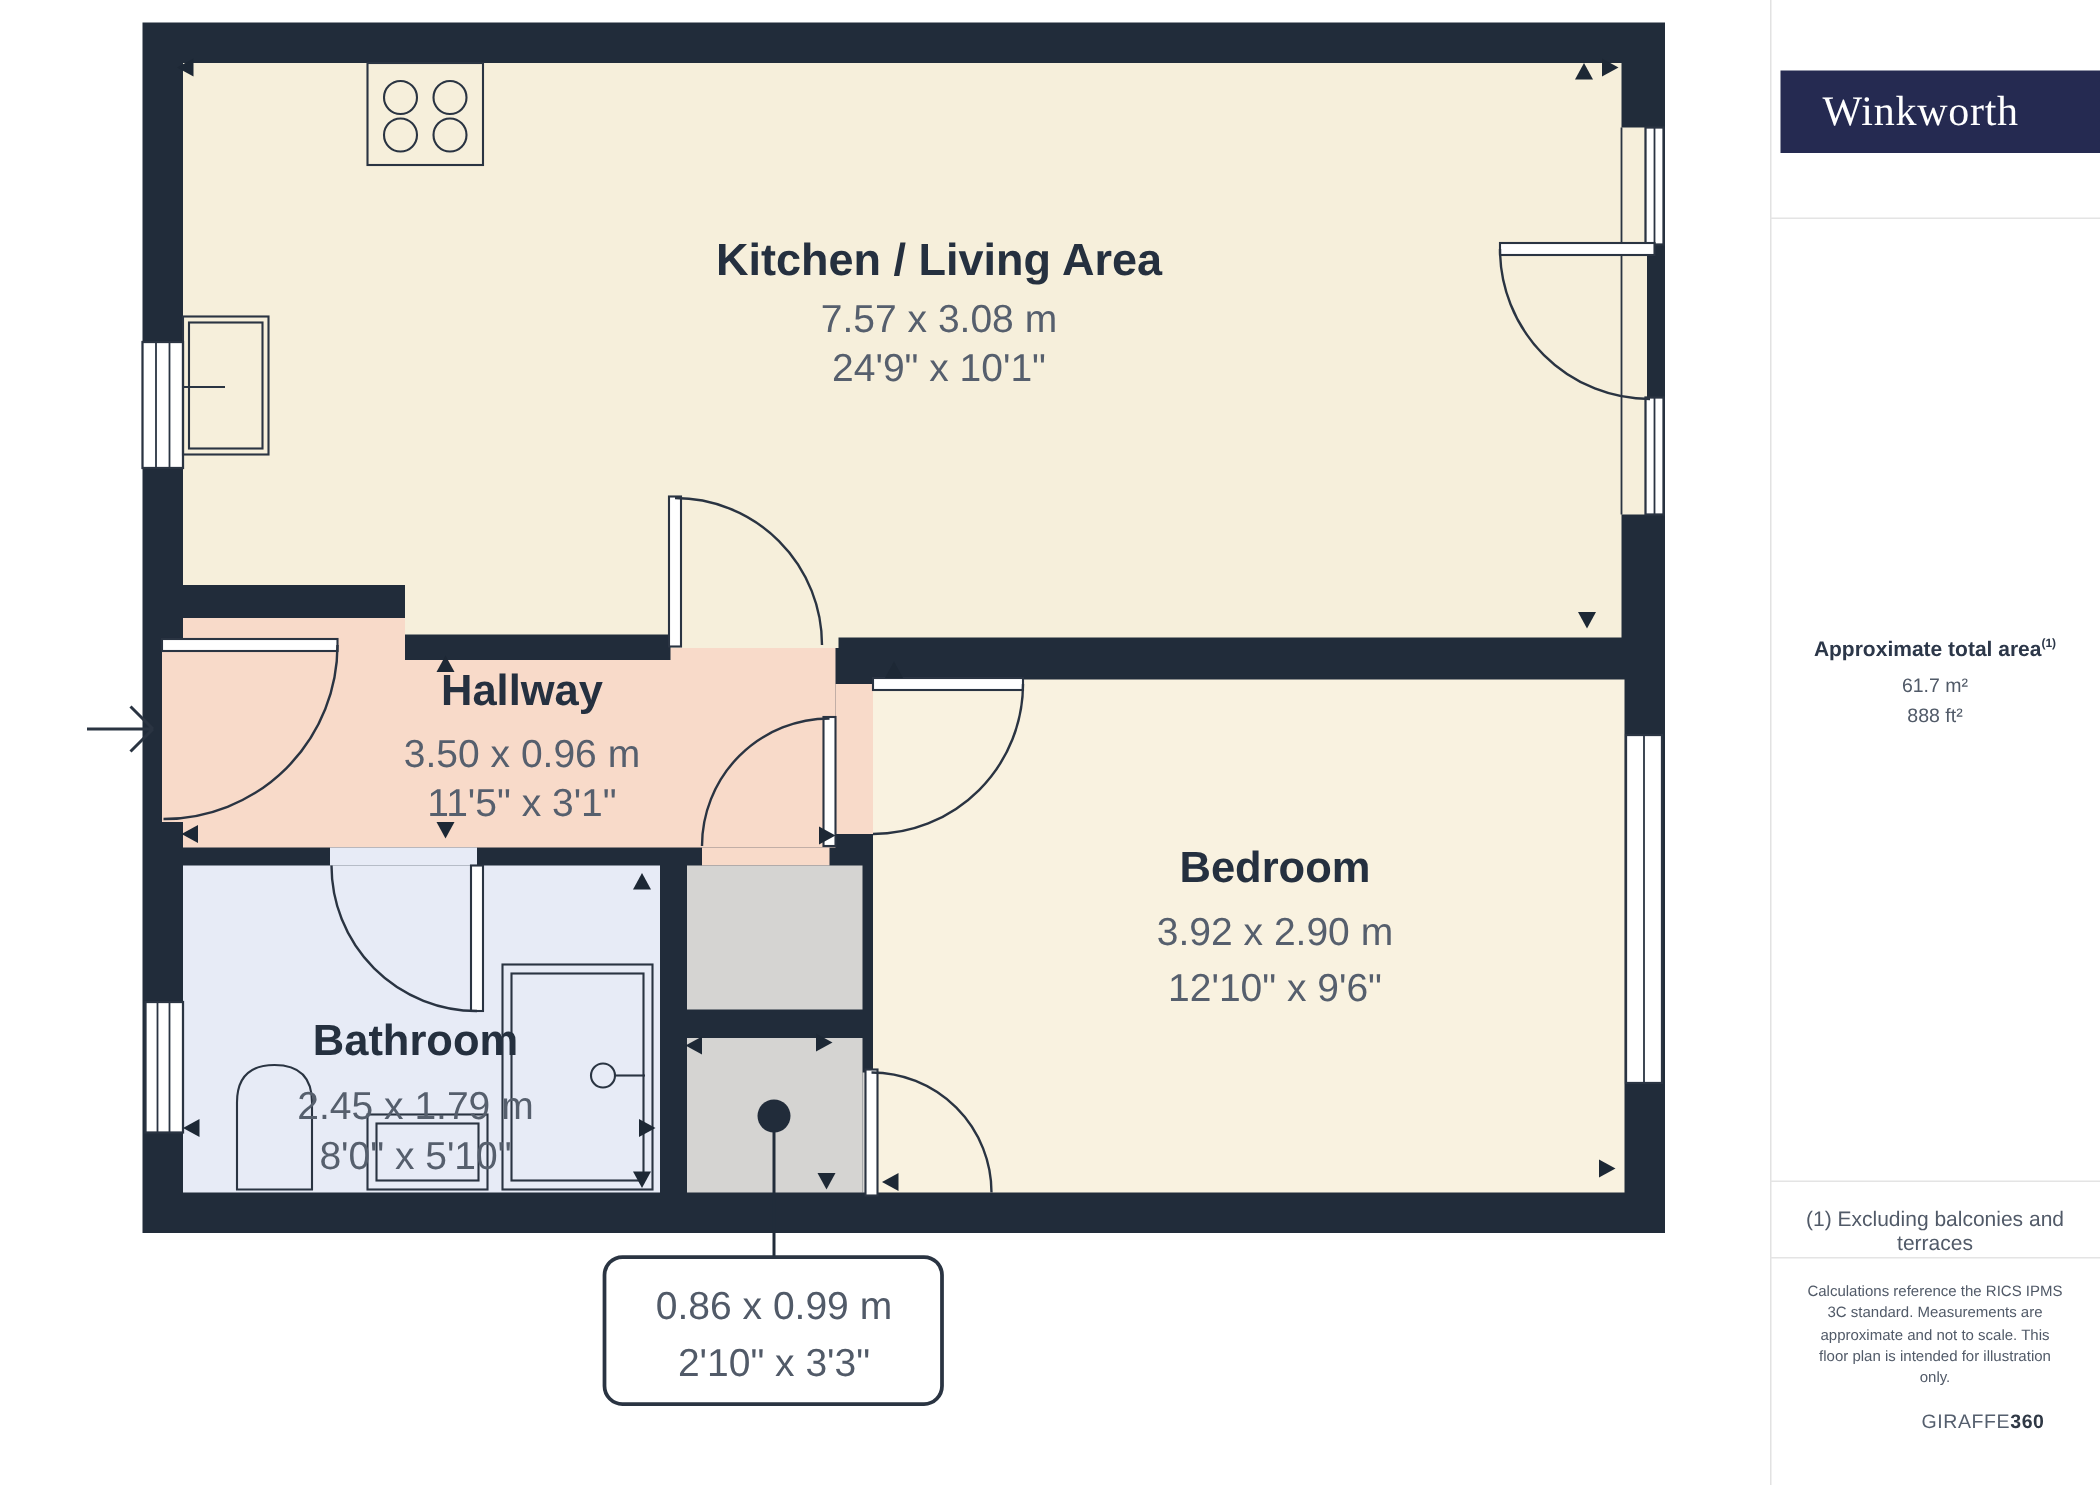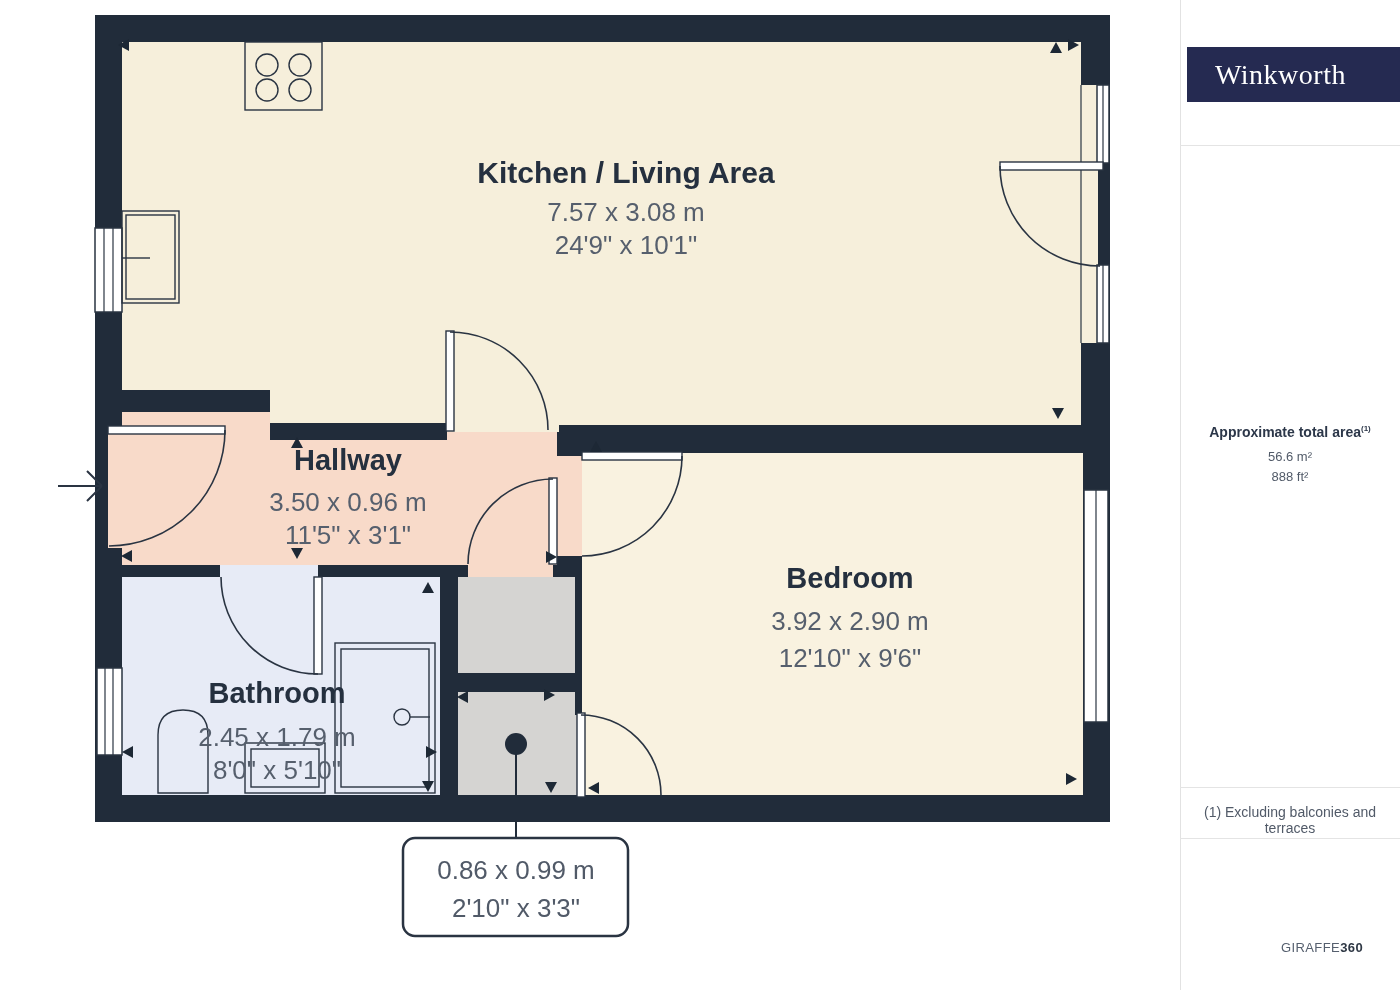--- a/index.html
+++ b/index.html
@@ -206,25 +206,26 @@
   <div class="logo">
     <span>Winkworth</span>
   </div>
 
   <div class="divider" style="top:145px;"></div>
 
   <div class="area-block">
     <div class="area-title">
       <span>Approximate total area</span><sup>(1)</sup>
     </div>
-    <div class="area-m">56.6 m²</div>
+    <div class="area-m">61.7 m²</div>
     <div class="area-ft">888 ft²</div>
   </div>
 
   <div class="divider" style="top:787px;"></div>
   <div class="footnote">(1) Excluding balconies and terraces</div>
   <div class="divider" style="top:838px;"></div>
 
+  <div class="disclaimer">Calculations reference the RICS IPMS 3C standard. Measurements are approximate and not to scale. This floor plan is intended for illustration only.</div>
 
   <div class="credit">
     <span>GIRAFFE</span><b>360</b>
   </div>
 </div>
 
 </body></html>

